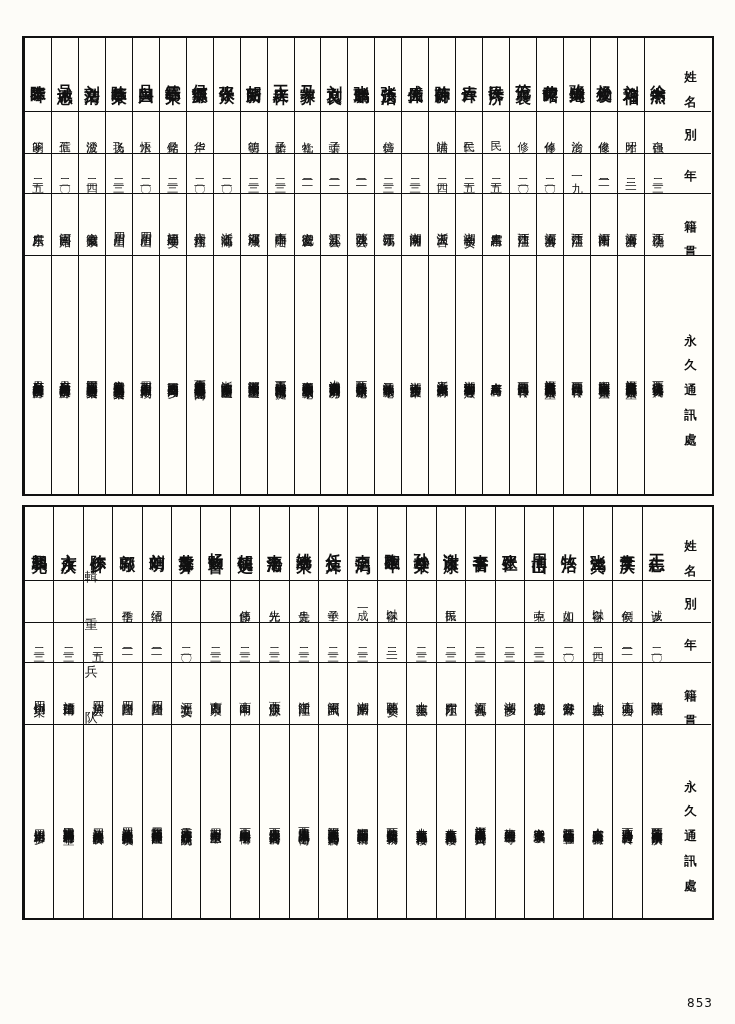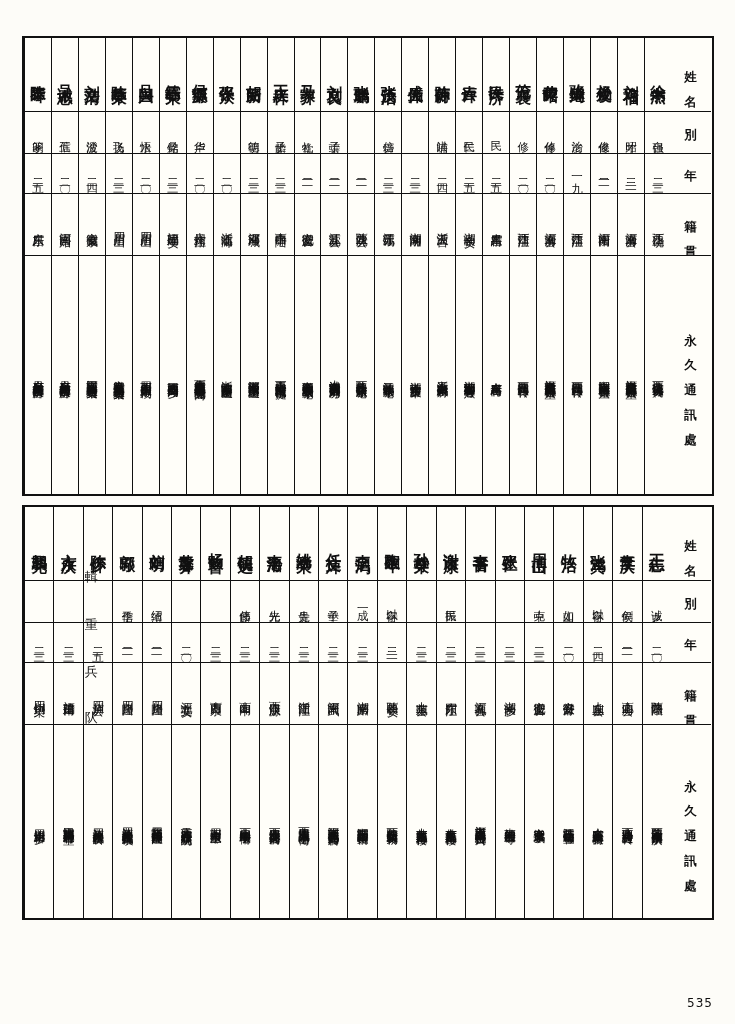--- a/index.html
+++ b/index.html
@@ -859,17 +859,17 @@
         </div>
         <div class="cell r-jig">
           <span class="v hdrtxt">籍 貫</span>
         </div>
         <div class="cell r-addr">
           <span class="v hdrtxt">永 久 通 訊 處</span>
         </div>
       </div>
     </div>
 
-  <div class="pageno">535</div>
+  <div class="pageno">853</div>
 <div style="position: absolute; left: 78px; top: 560px; width: 26px; height: 250px; display: flex; align-items: flex-start; justify-content: center;">
       <span class="v" style="font-size: 13px; letter-spacing: 16px;">輯 重 兵 队</span>
     </div>
   </div>
 
 </body></html>

